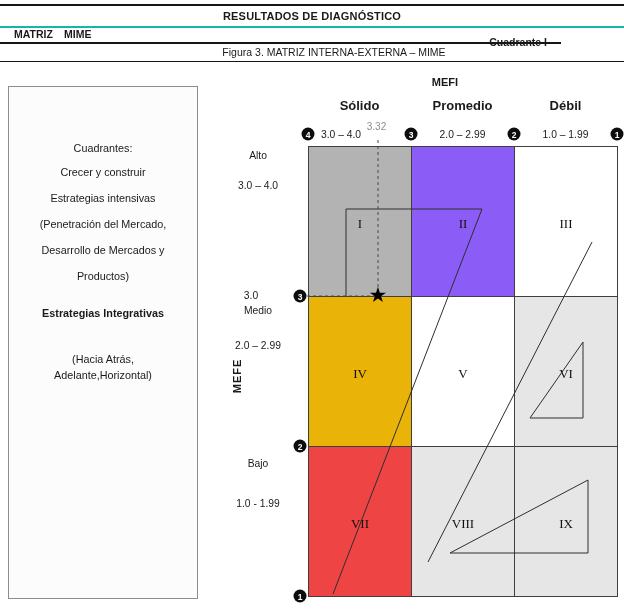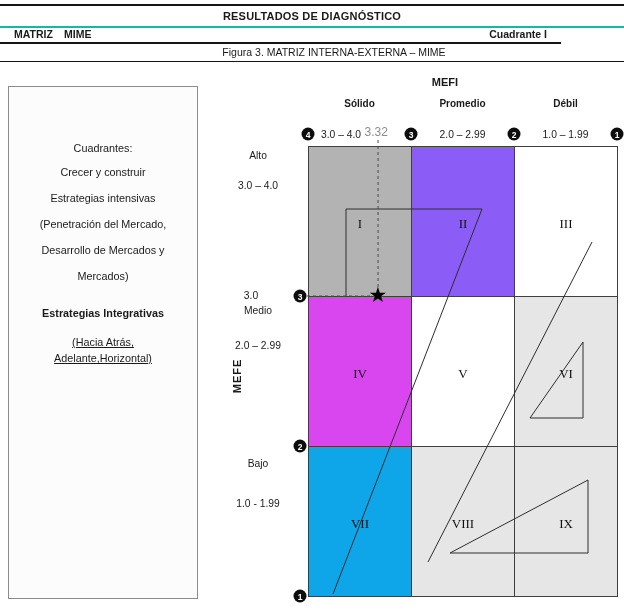--- a/index.html
+++ b/index.html
@@ -13,49 +13,49 @@
     position:absolute;top:4px;left:0;width:624px;height:20px;
     border-top:2px solid #151515;border-bottom:2px solid #14b8a6;
     text-align:center;line-height:20px;font-weight:bold;font-size:11px;letter-spacing:.2px;
   }
   .hdr-bar2{
     position:absolute;top:26px;left:0;width:561px;height:16px;
     border-bottom:2px solid #151515;font-size:10.5px;font-weight:bold;line-height:16px;
   }
   .hdr-bar2 .t1{position:absolute;left:14px;}
   .hdr-bar2 .t2{position:absolute;left:64px;}
-  .hdr-bar2 .t3{position:absolute;right:14px;}
+  .hdr-bar2 .t3{position:absolute;right:14px;margin-top:8px;}
   .hdr-bar3{
     position:absolute;top:44px;left:0;width:624px;height:17px;
     border-bottom:1.5px solid #151515;text-align:center;font-size:10.5px;line-height:16px;padding-left:22px;
   }
   
   .panel{
     position:absolute;left:8px;top:86px;width:190px;height:513px;
     border:1px solid #8c8c8c;background:#fcfcfc;
     font-size:10.8px;text-align:center;box-sizing:border-box;padding:0 21px;
   }
   .panel .heading{margin-top:54px;line-height:14px;}
   .panel .quad{margin-top:30px;line-height:18px;text-decoration:underline;}
   .panel .line{line-height:18px;margin-top:8px;}
   .panel .boldline{margin-top:19px;line-height:18px;font-weight:bold;}
-  .panel .footline{margin-top:12px;line-height:16px;text-decoration:underline;}
+  .panel .footline{margin-top:29px;line-height:16px;}
   
   .chart{position:absolute;left:210px;top:66px;width:414px;height:545px;}
   .chart > div{position:absolute;}
   .mefi-title{left:168px;top:10px;width:80px;text-align:right;font-weight:bold;font-size:11px;}
-  .col-label{top:32px;width:103px;text-align:center;font-weight:bold;font-size:10px;}
+  .col-label{top:32px;width:103px;text-align:center;font-weight:bold;font-size:13px;}
   .col-label.c0{left:98px;}
   .col-label.c1{left:201px;}
   .col-label.c2{left:304px;}
   .range{top:62px;font-size:10.3px;height:13px;line-height:13px;}
   .range.r0{left:111px;}
   .range.r1{left:201px;width:103px;text-align:center;}
   .range.r2{left:304px;width:103px;text-align:center;}
-  .pt-label{top:60px;height:13px;line-height:13px;font-size:12px;color:#8d8d8d;transform:translateX(-58%);}
+  .pt-label{top:54px;height:13px;line-height:13px;font-size:10px;color:#8d8d8d;transform:translateX(-58%);}
   .mefe-title{left:-2px;top:303px;width:60px;height:14px;text-align:center;
     font-weight:bold;font-size:11px;letter-spacing:1px;transform:rotate(-90deg);}
   .rowlab,.rowrange{left:10px;width:76px;text-align:center;font-size:10.3px;height:12px;line-height:12px;}
   .rowlab.alto{top:84px;}   .rowrange.altor{top:114px;}
   .rowlab.medio{top:239px;} .rowrange.medior{top:274px;}
   .rowlab.bajo{top:392px;}  .rowrange.bajor{top:432px;}
   .leftval{left:20px;top:224px;width:42px;text-align:center;font-size:10.3px;height:12px;line-height:12px;}
   .grid{
     left:98px;top:80px;width:309px;height:450px;
     display:grid;grid-template-columns:repeat(3,1fr);grid-template-rows:repeat(3,1fr);
@@ -87,21 +87,21 @@
   <span class="t3">Cuadrante I</span>
 </div>
 <div class="hdr-bar3">Figura 3. MATRIZ INTERNA-EXTERNA – MIME</div>
 
 <div class="panel">
   <div class="heading">Cuadrantes:</div>
   <div class="line">Crecer y construir</div>
   <div class="line">Estrategias intensivas</div>
   <div class="line">(Penetración del Mercado,</div>
   <div class="line">Desarrollo de Mercados y</div>
-  <div class="line">Mercados)</div>
+  <div class="line">Productos)</div>
   <div class="boldline">Estrategias Integrativas</div>
   <div class="footline">(Hacia Atrás, Adelante,Horizontal)</div>
 </div>
 
 <div class="chart">
   <div class="mefi-title">MEFI</div>
   <div class="col-label c0">Sólido</div>
   <div class="col-label c1">Promedio</div>
   <div class="col-label c2">Débil</div>
 
@@ -122,30 +122,30 @@
   <div class="grid">
       <div class="cell" style="background: rgb(179, 179, 179);">
         <span class="cell-label">I</span>
       </div>
       <div class="cell" style="background: #8b5cf6;">
         <span class="cell-label">II</span>
       </div>
       <div class="cell" style="background: rgb(255, 255, 255);">
         <span class="cell-label">III</span>
       </div>
-      <div class="cell" style="background: #d946ef;">
+      <div class="cell" style="background: #eab308;">
         <span class="cell-label">IV</span>
       </div>
       <div class="cell" style="background: rgb(255, 255, 255);">
         <span class="cell-label">V</span>
       </div>
       <div class="cell" style="background: rgb(230, 230, 230);">
         <span class="cell-label">VI</span>
       </div>
-      <div class="cell" style="background: #0ea5e9; padding-left: 44px;">
+      <div class="cell" style="background: #ef4444; padding-left: 44px;">
         <span class="cell-label">VII</span>
       </div>
       <div class="cell" style="background: rgb(230, 230, 230);">
         <span class="cell-label">VIII</span>
       </div>
       <div class="cell" style="background: rgb(230, 230, 230);">
         <span class="cell-label">IX</span>
       </div>
     </div>
 

